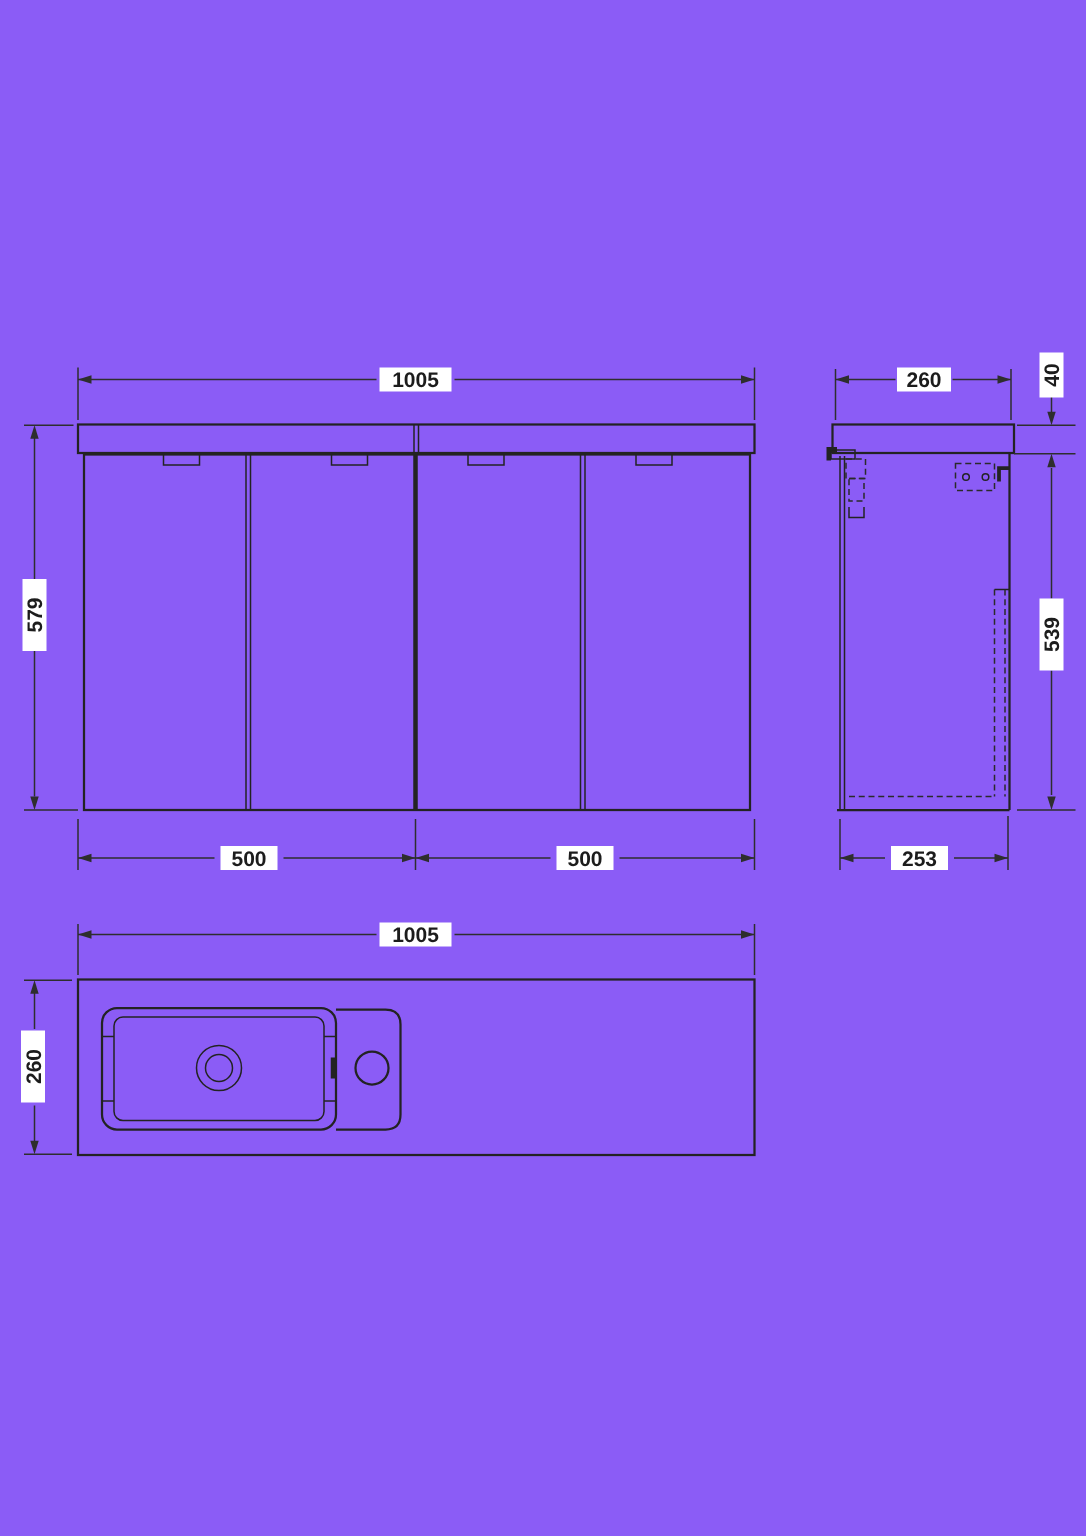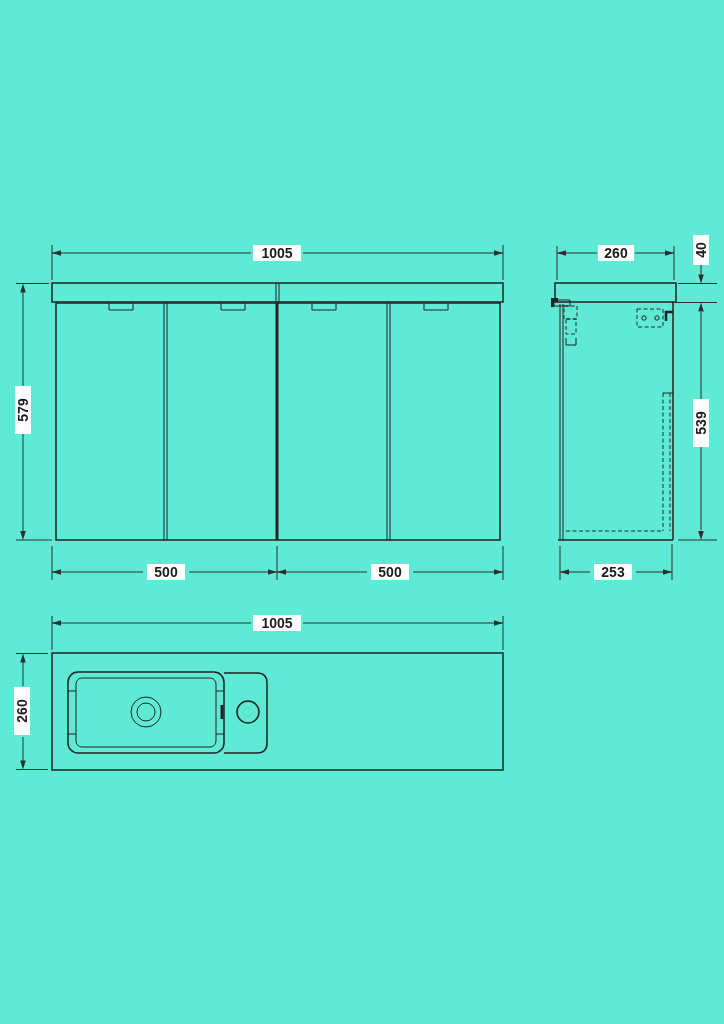--- a/index.html
+++ b/index.html
@@ -1,16 +1,16 @@
 <!DOCTYPE html>
 <html><head>
 <meta charset="utf-8">
 <style>
   html,body { margin:0; padding:0; background:#ffffff; }
-  .sheet { position:relative; width:724px; height:1024px; background:#5eead4; overflow:hidden;
+  .sheet { position:relative; width:724px; height:1024px; background:#8b5cf6; overflow:hidden;
            font-family:"Liberation Sans", sans-serif; }
   svg { display:block; }
   .ln   { fill:none; stroke:#232323; stroke-width:1.5; }
   .lnt  { fill:none; stroke:#232323; stroke-width:1; }
   .dash { fill:none; stroke:#2a2a2a; stroke-width:1; stroke-dasharray:4 2.5; }
   .dim  { fill:none; stroke:#2e2e2e; stroke-width:1; }
   .arr  { fill:#2e2e2e; stroke:none; }
   .lblbg{ fill:#ffffff; }
   .lbl  { font-family:"Liberation Sans", sans-serif; font-size:14px; font-weight:bold;
           fill:#1c1c1c; text-anchor:middle; }

